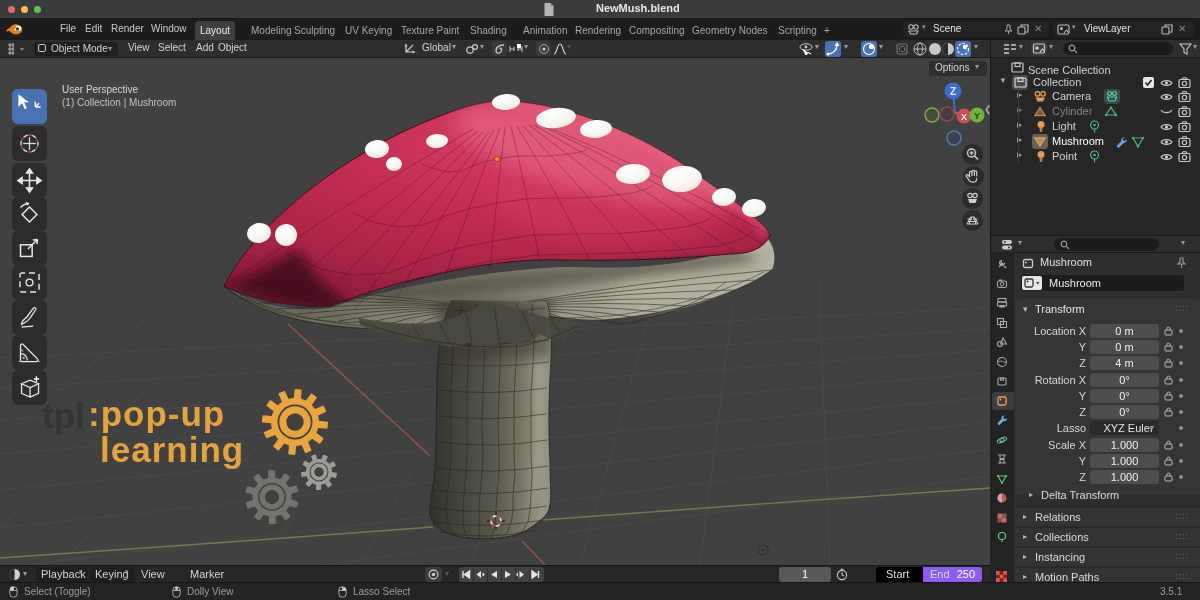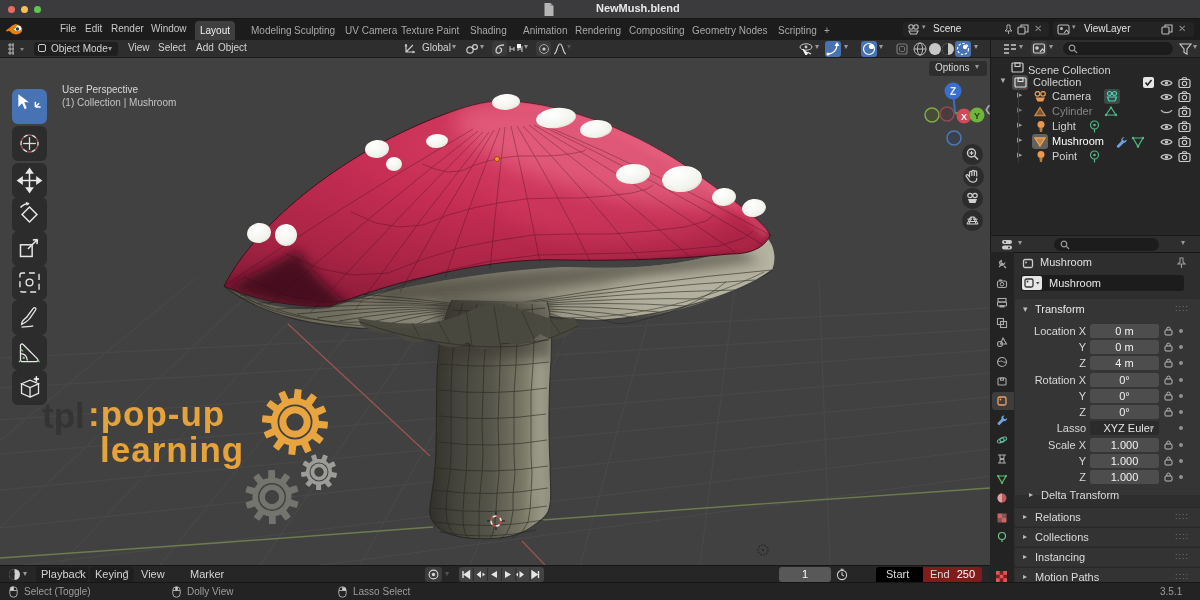--- a/index.html
+++ b/index.html
@@ -81,21 +81,21 @@
       <path d="M0.5 9 C4 6.5 7 4.5 10.5 2.5" stroke="#e87d0d" stroke-width="1.6" fill="none"></path>
     </svg>
     <span class="menuitem" style="left:27px;">File</span>
     <span class="menuitem" style="left:52px;">Edit</span>
     <span class="menuitem" style="left:78px;">Render</span>
     <span class="menuitem" style="left:118px;">Window</span>
     <span class="menuitem" style="left:163px;">Help</span>
     <span class="tab active" style="left:195px;">Layout</span>
     <span class="tab" style="left:238px;margin-left:8px;">Modeling</span>
     <span class="tab" style="left:289px;">Sculpting</span>
-    <span class="tab" style="left:340px;">UV Camera</span>
+    <span class="tab" style="left:340px;">UV Keying</span>
     <span class="tab" style="left:396px;">Texture Paint</span>
     <span class="tab" style="left:465px;">Shading</span>
     <span class="tab" style="left:518px;">Animation</span>
     <span class="tab" style="left:570px;">Rendering</span>
     <span class="tab" style="left:624px;">Compositing</span>
     <span class="tab" style="left:687px;">Geometry Nodes</span>
     <span class="tab" style="left:773px;">Scripting</span>
     <span class="tab" style="left:819px;">+</span>
 
     <div class="abs" style="left:903px; top:3px; width:146px; height:15px; background:#232323; border-radius:3px;">
@@ -1019,21 +1019,21 @@
 
     <div class="abs" style="left:779px; top:1px; width:52px; height:15px; background:#585858; border-radius:3px; text-align:center; line-height:15px; color:#fff;">1</div>
     <svg class="abs" style="left:836px; top:2px;" width="12" height="13" viewBox="0 0 12 13">
       <circle cx="6" cy="7" r="4.6" stroke="#ccc" stroke-width="1.1" fill="none"></circle>
       <path d="M6 7 L6 4.2 M6 7 L8 8 M4.5 1.2 L7.5 1.2" stroke="#ccc" stroke-width="1.1"></path>
     </svg>
     <div class="abs" style="left:876px; top:1px; width:70px; height:26px; background:#000000; border-radius:3px 0 0 3px; border-right:1px solid #2a2a2a;">
       <span class="abs" style="left:10px; top:1px; color:#ddd;">Start</span>
       <span class="abs" style="right:8px; top:1px; color:#fff;">1</span>
     </div>
-    <div class="abs" style="left:923px; top:1px; width:59px; height:15px; background:#7f1d1d; border-radius:0 3px 3px 0;">
+    <div class="abs" style="left:923px; top:1px; width:59px; height:15px; background:#8b5cf6; border-radius:0 3px 3px 0;">
       <span class="abs" style="left:7px; top:1px; color:#ddd;">End</span>
       <span class="abs" style="right:7px; top:1px; color:#fff;">250</span>
     </div>
   </div>
   <div id="status" class="abs">
     <svg class="abs" style="left:9px; top:3px;" width="9" height="12" viewBox="0 0 9 12">
       <rect x="0.8" y="0.8" width="7.4" height="10.4" rx="3.5" stroke="#aaa" stroke-width="1" fill="none"></rect>
       <path d="M1 4.5 h7 M4.5 1 v3.5" stroke="#aaa" stroke-width="1"></path>
       <path d="M1.2 1.8 a3 3 0 0 1 3.3 -1 l0 3.7 l-3.3 0 z" fill="#ccc"></path>
     </svg>

